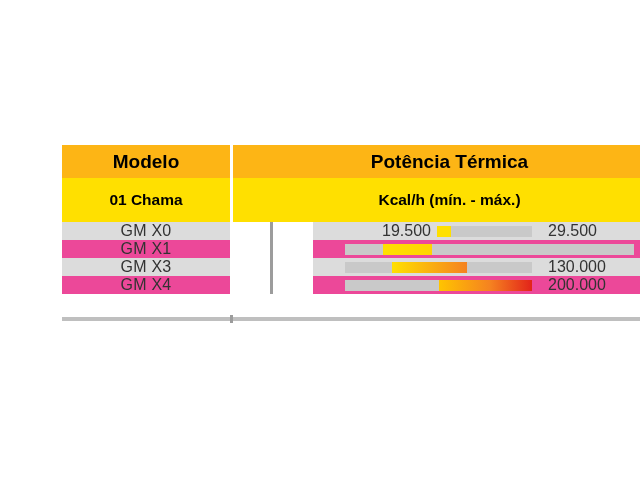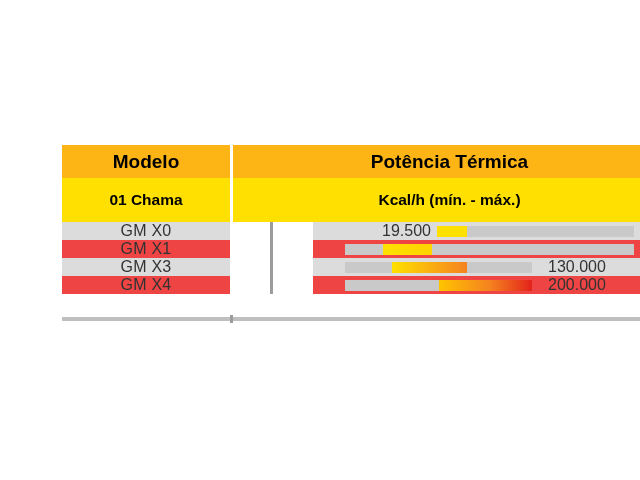--- a/index.html
+++ b/index.html
@@ -107,21 +107,21 @@
     font-size: 16px;
     color: #333333;
     letter-spacing: 0.2px;
   }
   .data-row.shade .col-model,
   .data-row.shade .col-power {
     background: #DCDCDC;
   }
   .data-row.plain .col-model,
   .data-row.plain .col-power {
-    background: #ef4444;
+    background: #ec4899;
   }
   .data-row .col-sep {
     background: transparent;
   }
   .data-row .col-sep-inner {
     width: 3px;
     height: 100%;
     background: #9c9c9c;
   }
 
@@ -215,20 +215,21 @@
       </div>
       <div class="col-sep">
           <div class="col-sep-inner"></div>
         </div>
       <div class="col-power">
         <div class="col-power-inner">
           <span class="val">19.500</span>
           <div class="bar-track">
             <div class="bar-fill" style="left:0%; width:15%; background:linear-gradient(90deg,#FFE000,#FFE000);"></div>
           </div>
+          <span class="val right">29.500</span>
         </div>
       </div>
     </div>
 
     <div class="row data-row plain">
       <div class="col-model">
         <span>GM X1</span>
       </div>
       <div class="col-sep">
           <div class="col-sep-inner"></div>

